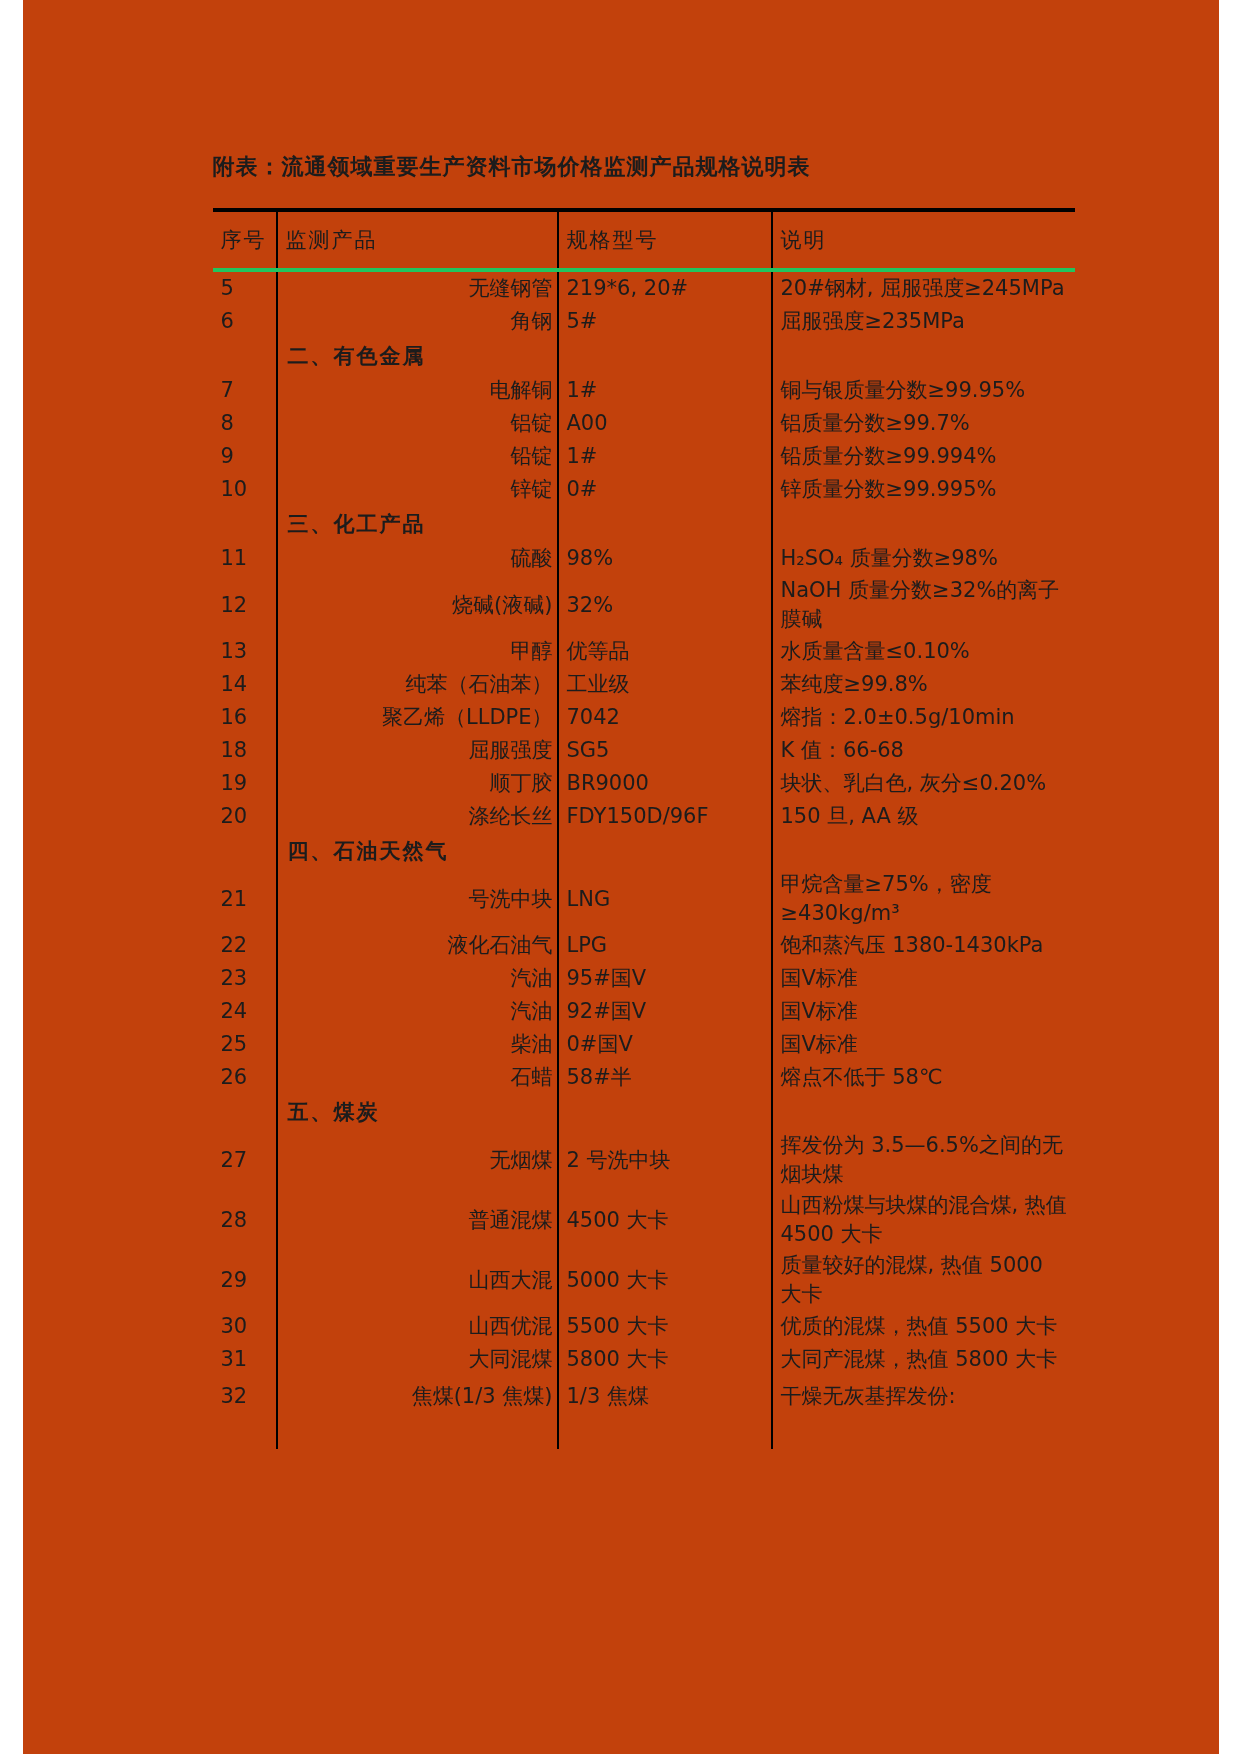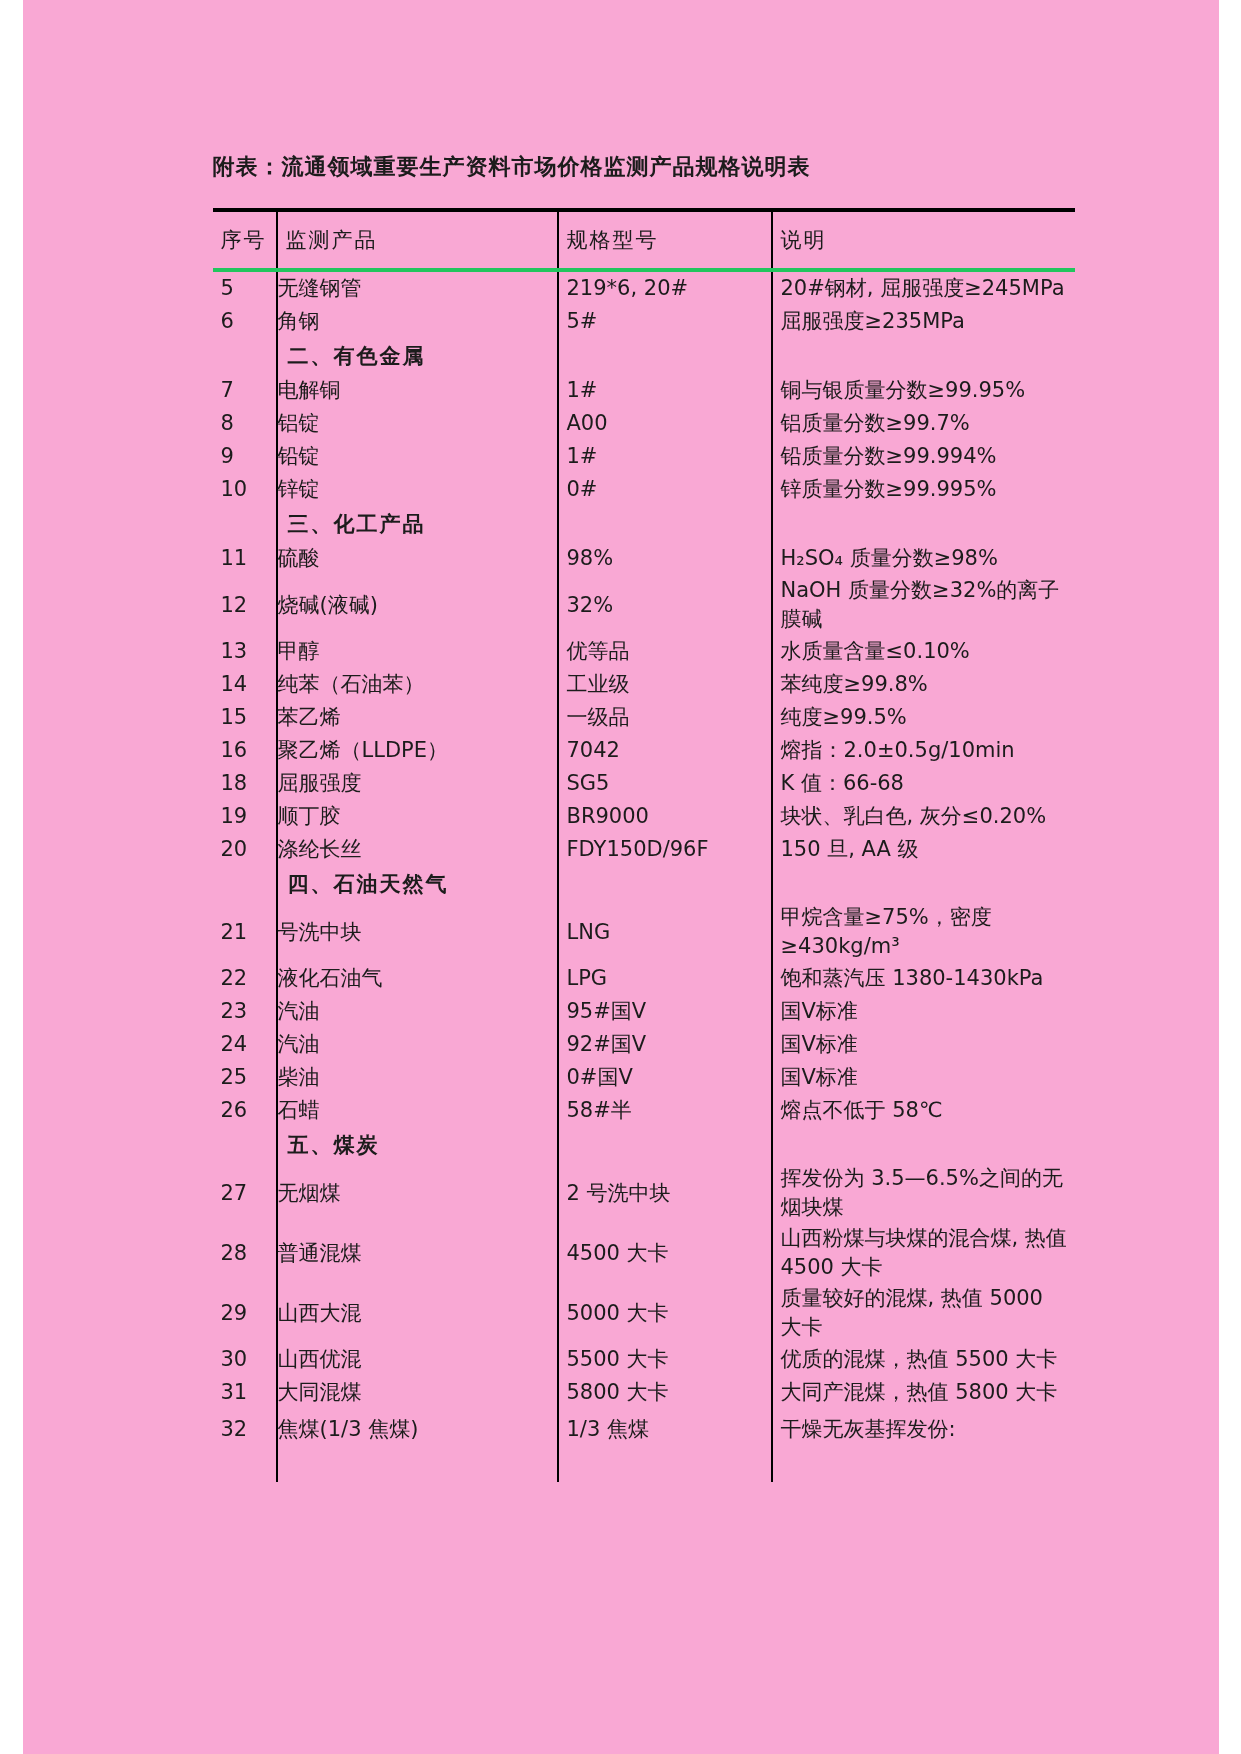--- a/index.html
+++ b/index.html
@@ -1,21 +1,21 @@
 <!DOCTYPE html>
 <html lang="zh"><head>
 <meta charset="utf-8">
 <style>
   html,body{margin:0;padding:0;background:#ffffff;}
   .page{
     position:relative;
     width:1196px;
     height:1754px;
     margin:0 auto;
-    background:#f9a8d4;
+    background:#c2410c;
     color:#1c1c1c;
     font-family:"DejaVu Sans", sans-serif;
     overflow:hidden;
     box-sizing:border-box;
     padding:152px 189px 0 190px;
   }
   .doc-title{
     font-size:22px;
     font-weight:bold;
     letter-spacing:1px;
@@ -43,21 +43,21 @@
   .spec-table th{
     text-align:left;
     height:54px;
     border-bottom:4px solid #22c55e;
     letter-spacing:2px;
   }
   .spec-table td.b, .spec-table th.b{
     border-left:2px solid #000;
   }
   tr.item td{height:31px;}
-  tr.item td.c-product{text-align:left;padding-left:0;}
+  tr.item td.c-product{text-align:right;padding-left:0;}
   tr.section td{height:34px;}
   tr.section td.c-product{
     text-align:left;
     font-weight:bold;
     letter-spacing:2px;
     padding-left:10px;
   }
   tr.last-row td{padding-bottom:36px;vertical-align:top;padding-top:6px;}
   td.c-no{letter-spacing:0;}
   td.c-desc{padding-right:6px;}
@@ -161,26 +161,20 @@
     <td class="c-desc b">水质量含量≤0.10%</td>
   </tr>
 
   <tr class="item">
     <td class="c-no">14</td>
     <td class="c-product b">纯苯（石油苯）</td>
     <td class="c-spec b">工业级</td>
     <td class="c-desc b">苯纯度≥99.8%</td>
   </tr>
 
-  <tr class="item">
-    <td class="c-no">15</td>
-    <td class="c-product b">苯乙烯</td>
-    <td class="c-spec b">一级品</td>
-    <td class="c-desc b">纯度≥99.5%</td>
-  </tr>
 
   <tr class="item">
     <td class="c-no">16</td>
     <td class="c-product b">聚乙烯（LLDPE）</td>
     <td class="c-spec b">7042</td>
     <td class="c-desc b">熔指：2.0±0.5g/10min</td>
   </tr>
 
 
   <tr class="item">

